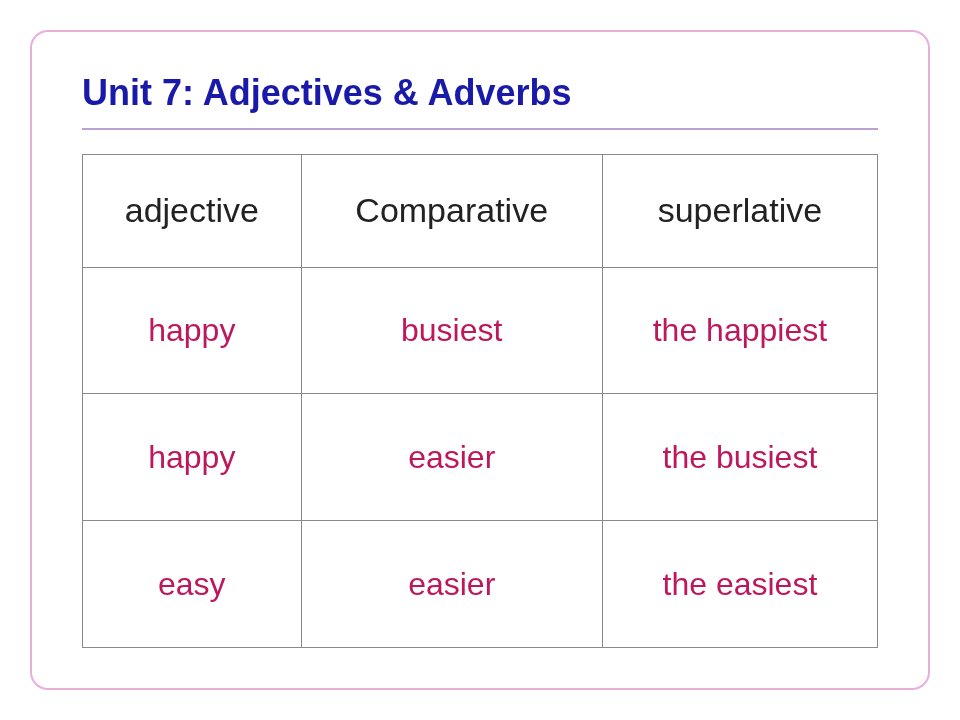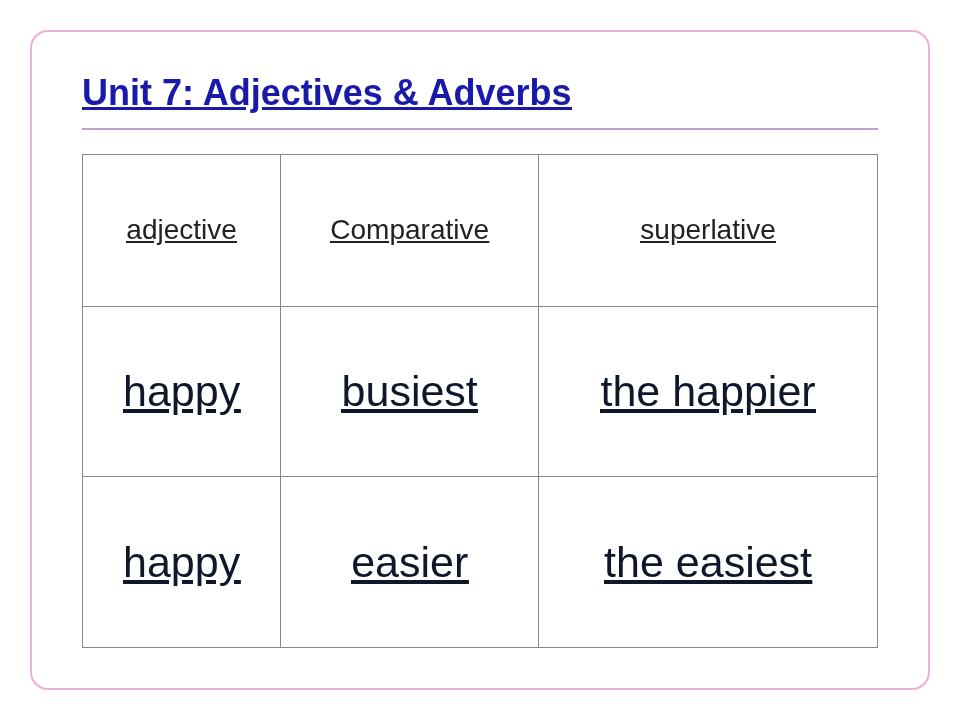--- a/index.html
+++ b/index.html
@@ -1,19 +1,18 @@
 <!DOCTYPE html>
 <html><head>
   <meta charset="utf-8">
   <style>
     * {
       margin: 0;
       padding: 0;
       box-sizing: border-box;
-      text-decoration: underline;
     }
 
     body {
       width: 960px;
       height: 720px;
       background: #ffffff;
       display: flex;
       align-items: center;
       justify-content: center;
       font-family: Arial, sans-serif;
@@ -42,50 +41,55 @@
     .content-table {
       width: 100%;
       border-collapse: collapse;
       flex: 1;
     }
 
     .content-table td {
       border: 1.5px solid #888;
       text-align: center;
       vertical-align: middle;
-      font-size: 43px;
-      color: #0f172a;
+      font-size: 32px;
+      color: #be185d;
       padding: 24px 10px;
       height: 108px;
     }
 
     .header-row td {
-      font-size: 28px;
+      font-size: 34px;
       color: #222;
       height: 96px;
     }
   </style>
 </head>
 <body>
 
 <div class="slide-container">
   <div class="slide-title">Unit 7: Adjectives &amp; Adverbs</div>
 
   <table class="content-table">
     <tbody>
       <tr class="header-row">
         <td>adjective</td>
         <td>Comparative</td>
         <td>superlative</td>
       </tr>
       <tr>
         <td>happy</td>
         <td>busiest</td>
-        <td>the happier</td>
+        <td>the happiest</td>
       </tr>
       <tr>
         <td>happy</td>
+        <td>easier</td>
+        <td>the busiest</td>
+      </tr>
+      <tr>
+        <td>easy</td>
         <td>easier</td>
         <td>the easiest</td>
       </tr>
     </tbody>
   </table>
 </div>
 
 </body></html>

